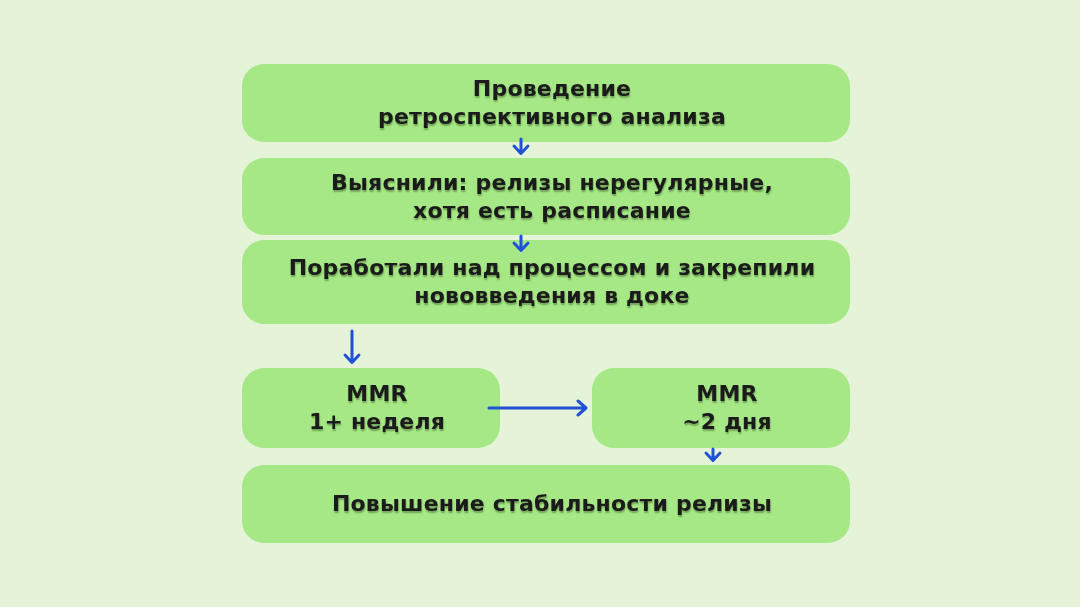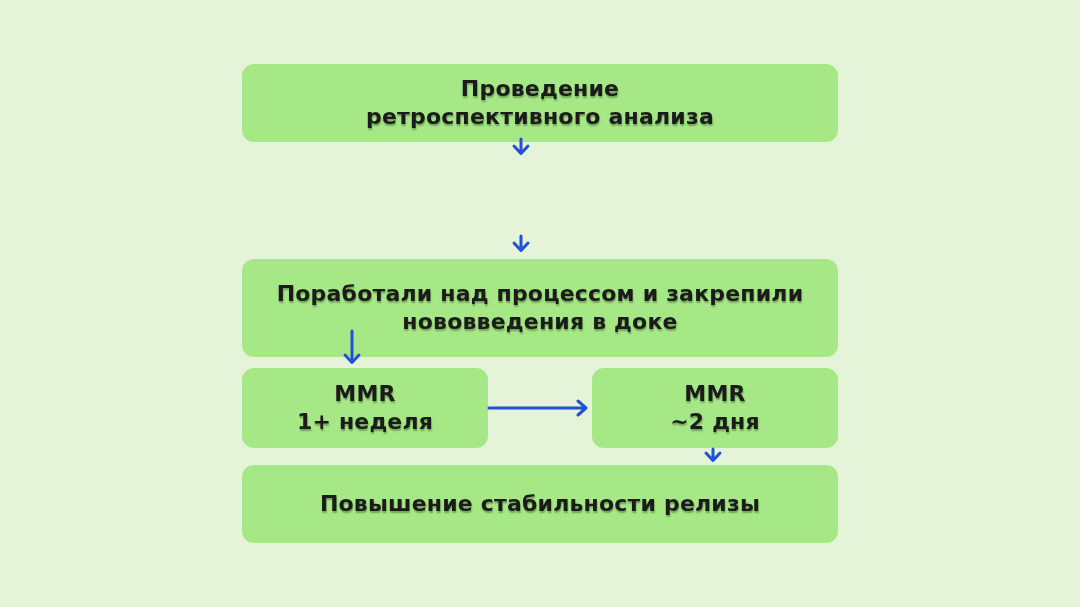--- a/index.html
+++ b/index.html
@@ -12,30 +12,31 @@
   .canvas{
     position:relative;
     width:1080px;height:607px;
     background:var(--bg);
     overflow:hidden;
     font-family:"DejaVu Sans","Liberation Sans",sans-serif;
   }
   .node{
     position:absolute;
     background:var(--box);
-    border-radius:12px;
+    border-radius:22px;
     display:flex;align-items:center;justify-content:center;
     text-align:center;
     color:var(--text);
     font-weight:700;
     font-size:22px;
     line-height:28px;
     letter-spacing:0.2px;
     white-space:pre-line;
     text-shadow:0.5px 2px 1.5px rgba(20,40,5,0.35);
+    padding-left:12px;
   }
   .arrows{
     position:absolute;left:0;top:0;width:1080px;height:607px;
     pointer-events:none;
   }
   .arrows path{
     stroke:var(--arrow);
     stroke-width:3;
     fill:none;
     stroke-linecap:round;
@@ -45,22 +46,26 @@
 </head>
 <body>
 
 <div class="canvas">
 
   <div class="node" style="left:242px;top:64px;width:596px;height:78px">
     <span>Проведение
 ретроспективного анализа</span>
   </div>
 
+  <div class="node" style="left:242px;top:158px;width:596px;height:77px">
+    <span>Выяснили: релизы нерегулярные,
+хотя есть расписание</span>
+  </div>
 
-  <div class="node" style="left:242px;top:259px;width:596px;height:98px">
+  <div class="node" style="left:242px;top:240px;width:596px;height:84px">
     <span>Поработали над процессом и закрепили
 нововведения в доке</span>
   </div>
 
   <div class="node" style="left:242px;top:368px;width:246px;height:80px">
     <span>MMR
 1+ неделя</span>
   </div>
 
   <div class="node" style="left:592px;top:368px;width:246px;height:80px">

